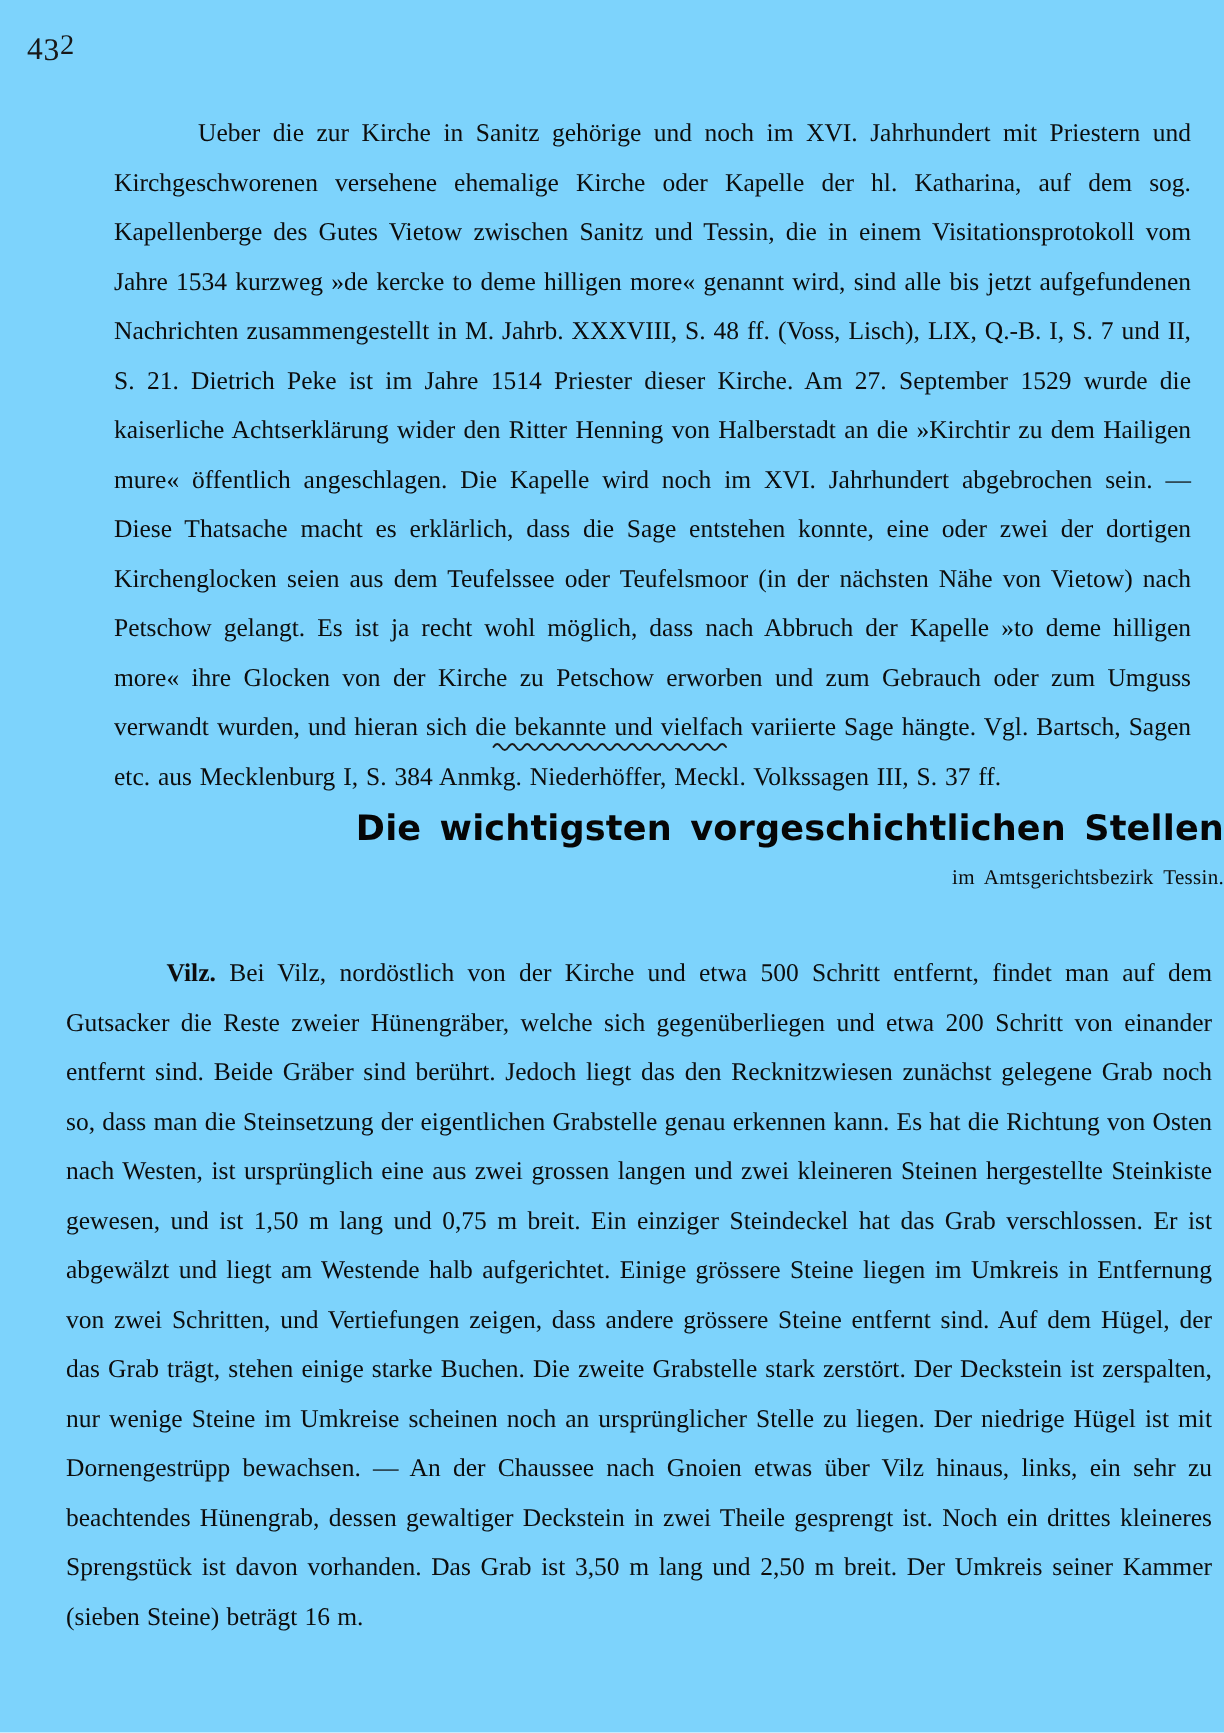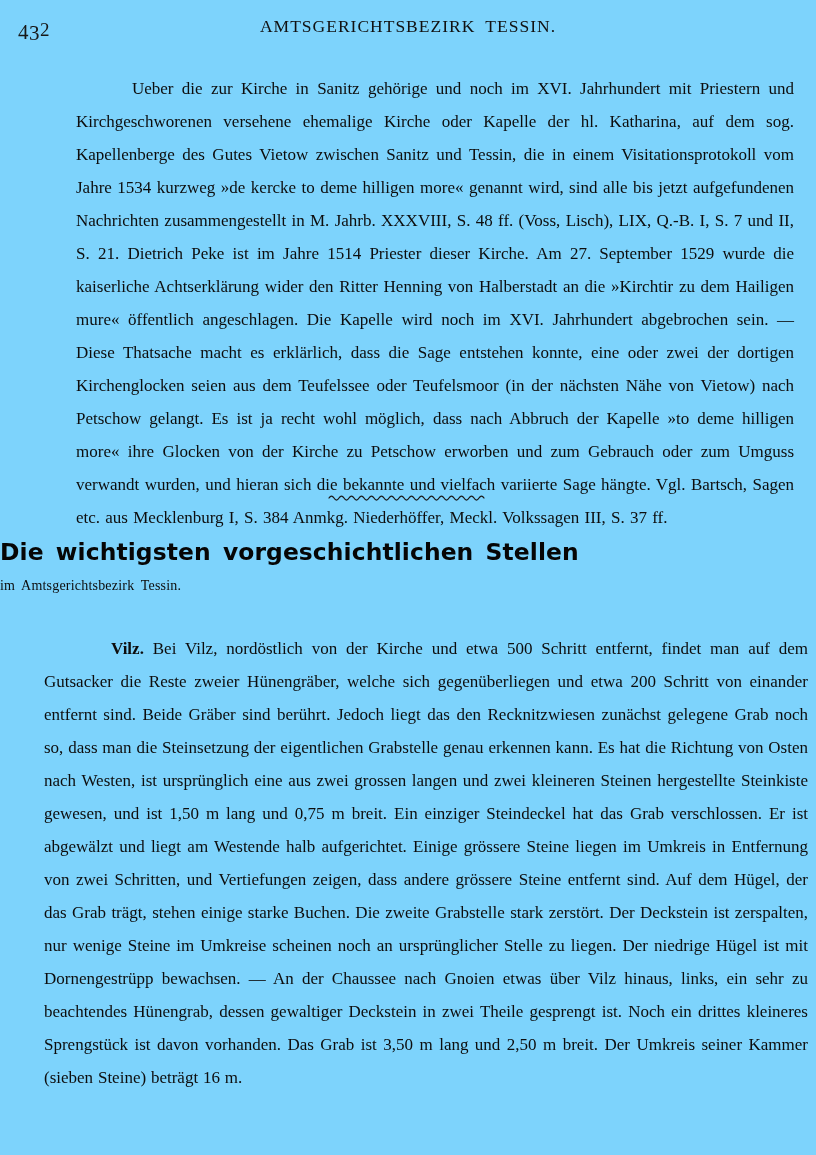--- a/index.html
+++ b/index.html
@@ -93,21 +93,21 @@
     line-height: 0;
   }
   .ornament svg { display: inline-block; }
 
   
   .sec-head {
     position: absolute;
     left: 0;
     top: 538px;
     width: 816px;
-    text-align: left;
+    text-align: right;
   }
   .sec-head .main {
     font-family: "DejaVu Sans", "Liberation Sans", sans-serif;
     font-weight: bold;
     font-size: 23.4px;
     letter-spacing: 0.1px;
     word-spacing: 4px;
     color: #060606;
     display: block;
   }
@@ -120,21 +120,20 @@
     color: #0d0d0d;
   }
 </style>
 </head>
 <body>
 
 <div class="page">
 
   <div class="head-row">
     <div class="folio"><span><span class="lo-4">4</span><span class="lo-3">3</span><span class="lo-2">2</span></span></div>
-    <div class="runhead">AMTSGERICHTSBEZIRK TESSIN.</div>
   </div>
 
   <div class="block" id="block-kapelle">
     <p><span class="indent"></span><span>Ueber die zur Kirche in Sanitz gehörige und noch im XVI. Jahrhundert mit Priestern und Kirchgeschworenen versehene ehemalige Kirche oder Kapelle der hl. Katharina, auf dem sog. Kapellenberge des Gutes Vietow zwischen Sanitz und Tessin, die in einem Visitationsprotokoll vom Jahre 1534 kurzweg »de kercke to deme hilligen more« genannt wird, sind alle bis jetzt aufgefundenen Nachrichten zusammengestellt in M. Jahrb. XXXVIII, S. 48 ff. (Voss, Lisch), LIX, Q.-B. I, S. 7 und II, S. 21. Dietrich Peke ist im Jahre 1514 Priester dieser Kirche. Am 27. September 1529 wurde die kaiserliche Achtserklärung wider den Ritter Henning von Halberstadt an die »Kirchtir zu dem Hailigen mure« öffentlich angeschlagen. Die Kapelle wird noch im XVI. Jahrhundert abgebrochen sein. — Diese Thatsache macht es erklärlich, dass die Sage entstehen konnte, eine oder zwei der dortigen Kirchenglocken seien aus dem Teufelssee oder Teufelsmoor (in der nächsten Nähe von Vietow) nach Petschow gelangt. Es ist ja recht wohl möglich, dass nach Abbruch der Kapelle »to deme hilligen more« ihre Glocken von der Kirche zu Petschow erworben und zum Gebrauch oder zum Umguss verwandt wurden, und hieran sich die bekannte und vielfach variierte Sage hängte. Vgl. Bartsch, Sagen etc. aus Mecklenburg I, S. 384 Anmkg. Niederhöffer, Meckl. Volkssagen III, S. 37 ff.</span></p>
   </div>
 
   <div class="ornament">
     <svg width="160" height="10" viewBox="0 0 160 10">
       <path d="M1,6 Q3.5,2 6,6 T11,6 T16,6 T21,6 T26,6 T31,6 T36,6 T41,6 T46,6 T51,6 T56,6 T61,6 T66,6 T71,6 T76,6 T81,6 T86,6 T91,6 T96,6 T101,6 T106,6 T111,6 T116,6 T121,6 T126,6 T131,6 T136,6 T141,6 T146,6 T151,6 T156,6" fill="none" stroke="#1b1b1b" stroke-width="1.25" stroke-linecap="round"></path>
     </svg>

